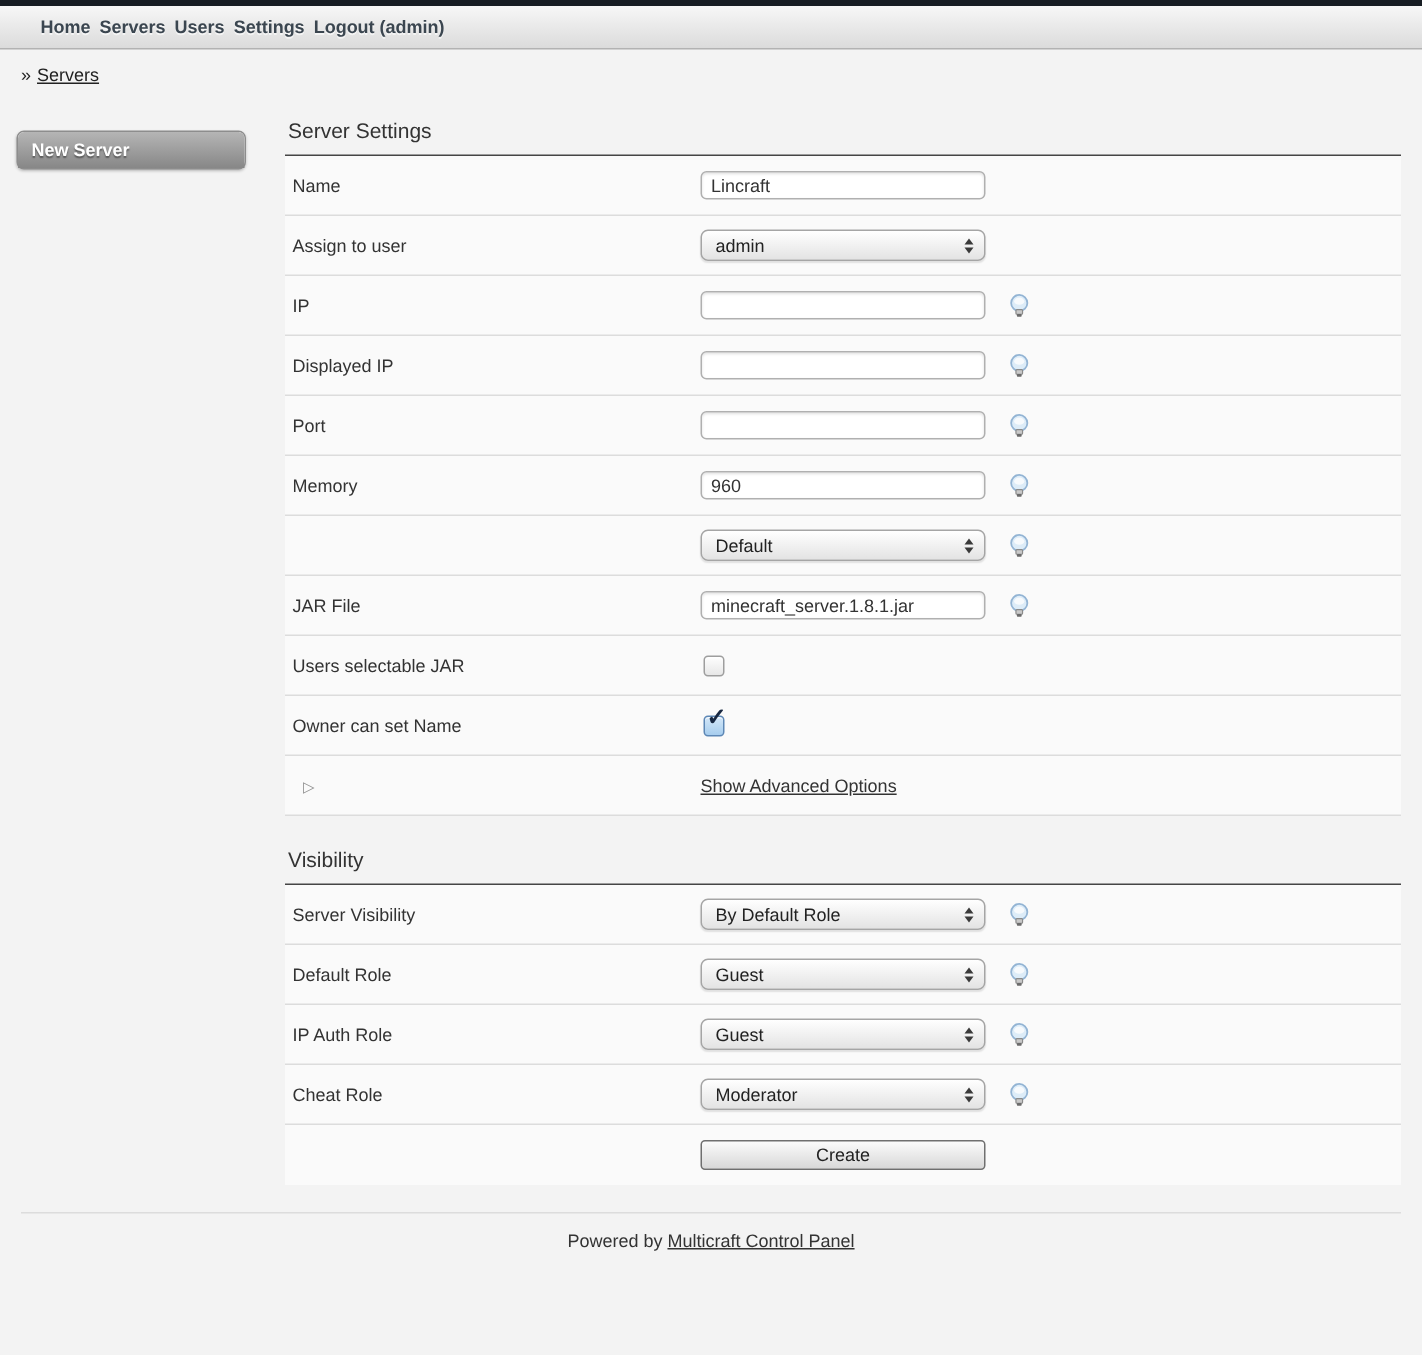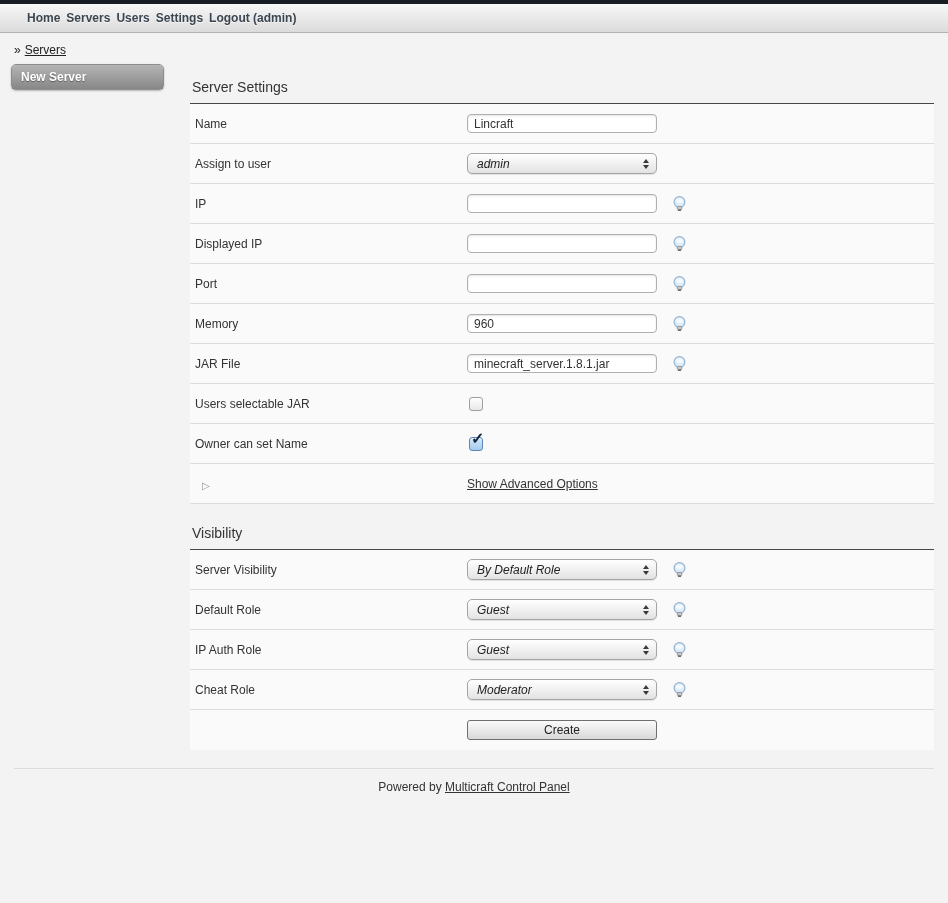--- a/index.html
+++ b/index.html
@@ -26,21 +26,21 @@
     padding: 10px 14px 7px; font-size: 12px; color: #222;
   }
   .breadcrumb a { color: #222; text-decoration: underline; cursor: pointer; }
   .crumb-symbol { margin-right: 4px; text-decoration: none; }
 
   
   .layout { position: relative; }
 
   
   .sidebar {
-    position: absolute; left: 11px; top: 0; width: 153px;
+    position: absolute; left: 11px; top: 23px; width: 153px;
     background: #fff; border: 1px solid #8d8d8d; border-radius: 5px;
     box-shadow: 0 1px 2px rgba(0,0,0,.25);
   }
   .sidebar-header {
     background: linear-gradient(#b5b5b5, #878787);
     color: #fff; font-size: 12px; font-weight: bold;
     padding: 5px 9px; border-radius: 4px 4px 0 0;
     text-shadow: 0 1px 1px rgba(0,0,0,.4);
   }
   .sidebar-item {
@@ -78,21 +78,21 @@
     box-shadow: inset 0 1px 2px rgba(0,0,0,.12);
   }
 
   .select {
     width: 226px; height: 21px;
     display: flex; align-items: center; justify-content: space-between;
     padding: 0 7px 0 9px;
     border: 1px solid #a5a5a5; border-radius: 5px;
     background: linear-gradient(#ffffff, #e3e3e3);
     box-shadow: 0 1px 1px rgba(0,0,0,.1);
-    font-size: 12px; color: #222; cursor: pointer; font-style: italic;
+    font-size: 12px; color: #222; cursor: pointer;
   }
   .select-arrows { display: flex; flex-direction: column; align-items: center; gap: 2px; }
   .tri-up { width: 0; height: 0; border-left: 3px solid transparent; border-right: 3px solid transparent; border-bottom: 4px solid #3a3a3a; }
   .tri-down { width: 0; height: 0; border-left: 3px solid transparent; border-right: 3px solid transparent; border-top: 4px solid #3a3a3a; }
 
   .checkbox {
     width: 14px; height: 14px; margin-left: 2px;
     border: 1px solid #9e9e9e; border-radius: 3px;
     background: linear-gradient(#fefefe, #e7e7e7);
     box-shadow: inset 0 1px 0 rgba(255,255,255,.7);
@@ -229,20 +229,40 @@
       <span class="help">
         <svg width="17" height="17" viewBox="0 0 17 17">
             <circle cx="8.5" cy="7" r="5.4" fill="#ddecf8" stroke="#93b4d4" stroke-width="1.2"></circle>
             <ellipse cx="8.5" cy="5.8" rx="3.4" ry="2.4" fill="#ffffff" opacity="0.75"></ellipse>
             <rect x="6.3" y="11.4" width="4.4" height="3.1" rx="0.6" fill="#c9c9c9" stroke="#8a8a8a" stroke-width="0.8"></rect>
             <rect x="6.9" y="14.4" width="3.2" height="1.7" rx="0.5" fill="#6b6b6b"></rect>
           </svg>
       </span>
     </div>
 
+    <div class="row">
+      <span class="row-label"></span>
+      <span class="control">
+        <span class="select">
+          <span>Default</span>
+          <span class="select-arrows">
+              <span class="tri-up"></span>
+              <span class="tri-down"></span>
+            </span>
+        </span>
+      </span>
+      <span class="help">
+        <svg width="17" height="17" viewBox="0 0 17 17">
+            <circle cx="8.5" cy="7" r="5.4" fill="#ddecf8" stroke="#93b4d4" stroke-width="1.2"></circle>
+            <ellipse cx="8.5" cy="5.8" rx="3.4" ry="2.4" fill="#ffffff" opacity="0.75"></ellipse>
+            <rect x="6.3" y="11.4" width="4.4" height="3.1" rx="0.6" fill="#c9c9c9" stroke="#8a8a8a" stroke-width="0.8"></rect>
+            <rect x="6.9" y="14.4" width="3.2" height="1.7" rx="0.5" fill="#6b6b6b"></rect>
+          </svg>
+      </span>
+    </div>
 
     <div class="row">
       <span class="row-label">JAR File</span>
       <span class="control">
           <input class="text-input" type="text" value="minecraft_server.1.8.1.jar" style="">
         </span>
       <span class="help">
         <svg width="17" height="17" viewBox="0 0 17 17">
             <circle cx="8.5" cy="7" r="5.4" fill="#ddecf8" stroke="#93b4d4" stroke-width="1.2"></circle>
             <ellipse cx="8.5" cy="5.8" rx="3.4" ry="2.4" fill="#ffffff" opacity="0.75"></ellipse>

